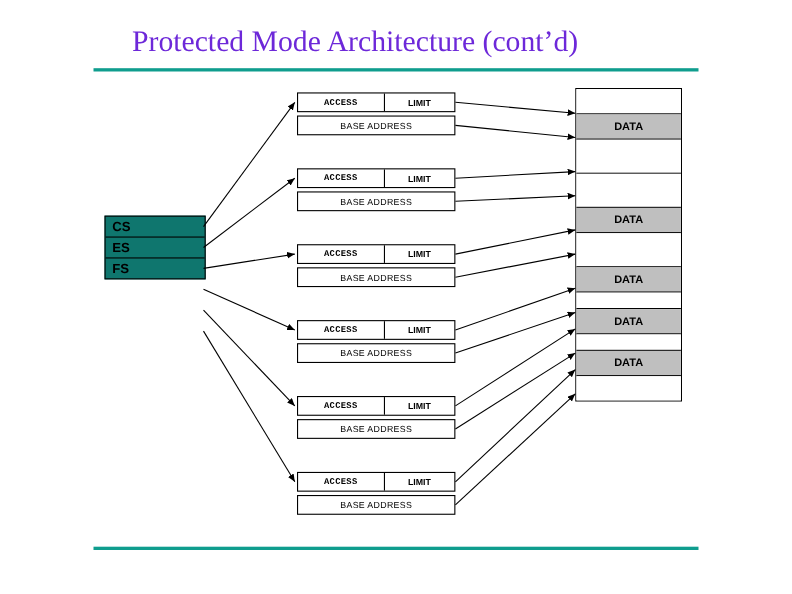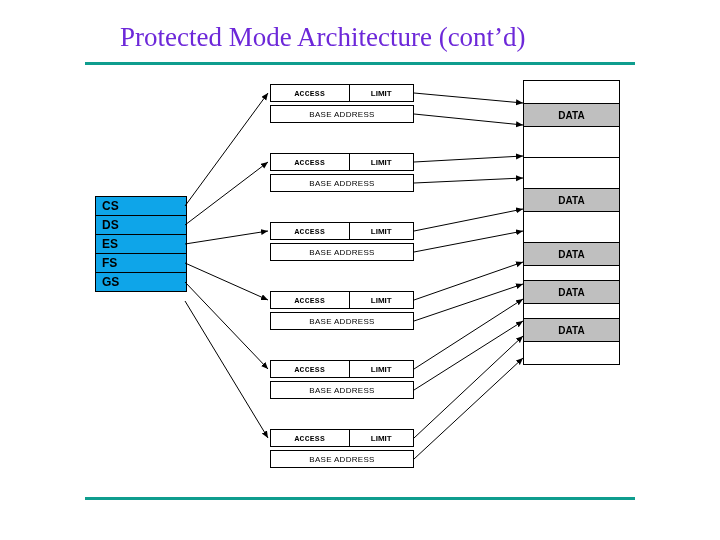--- a/index.html
+++ b/index.html
@@ -41,21 +41,21 @@
     width: 525px;
     height: 420px;
   }
   
   .reg-table {
     position: absolute;
     left: 0;
     top: 116px;
     width: 90px;
     border: 1px solid #000;
-    background: #0ea5e9;
+    background: #0f766e;
   }
   .reg-cell {
     height: 18px;
     border-bottom: 1px solid #000;
     font-family: Arial, sans-serif;
     font-size: 12px;
     font-weight: bold;
     display: flex;
     align-items: center;
     padding-left: 6px;
@@ -147,24 +147,22 @@
 <body>
 
 <div class="title">Protected Mode Architecture (cont’d)</div>
 <div class="hr-top"></div>
 <div class="hr-bot"></div>
 
 <div class="diagram">
 
   <div class="reg-table">
     <div class="reg-cell">CS</div>
-    <div class="reg-cell">DS</div>
     <div class="reg-cell">ES</div>
     <div class="reg-cell">FS</div>
-    <div class="reg-cell">GS</div>
   </div>
 
   <div class="desc-group" style="top:4px">
     <div class="desc-top">
       <div class="desc-access">ACCESS</div>
       <div class="desc-limit">LIMIT</div>
     </div>
     <div class="desc-base">BASE ADDRESS</div>
   </div>
   <div class="desc-group" style="top:73px">

